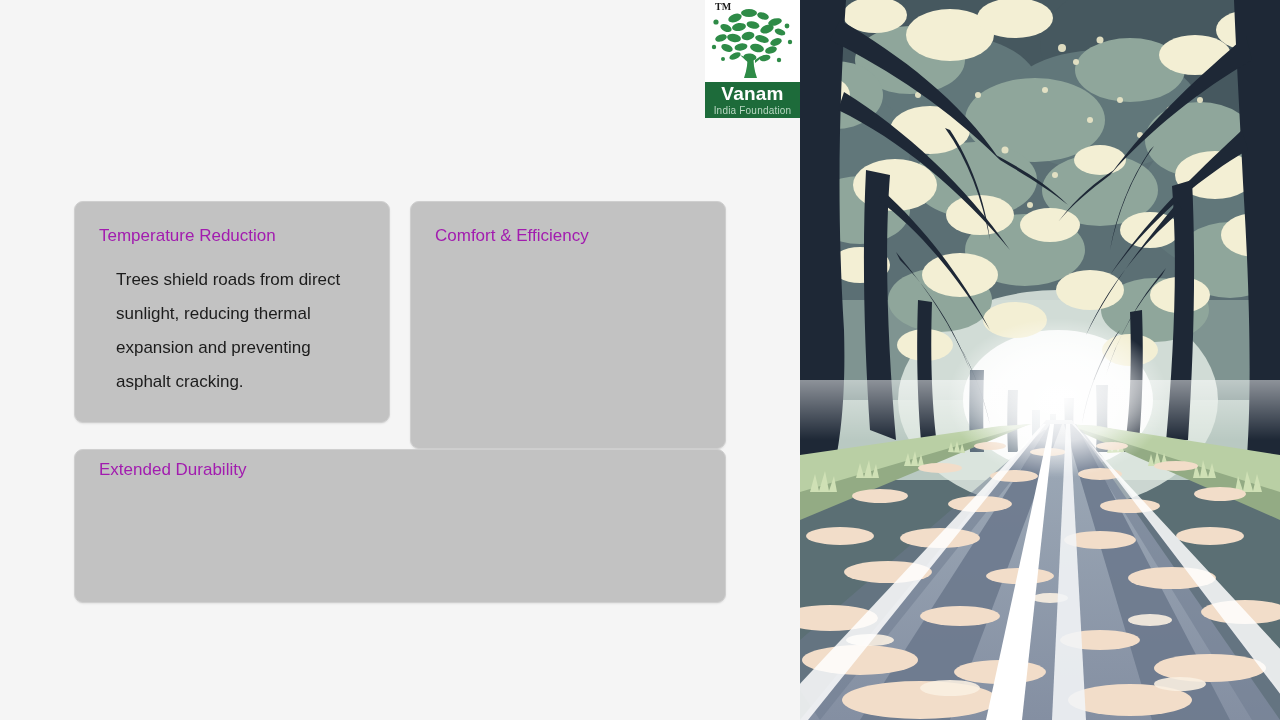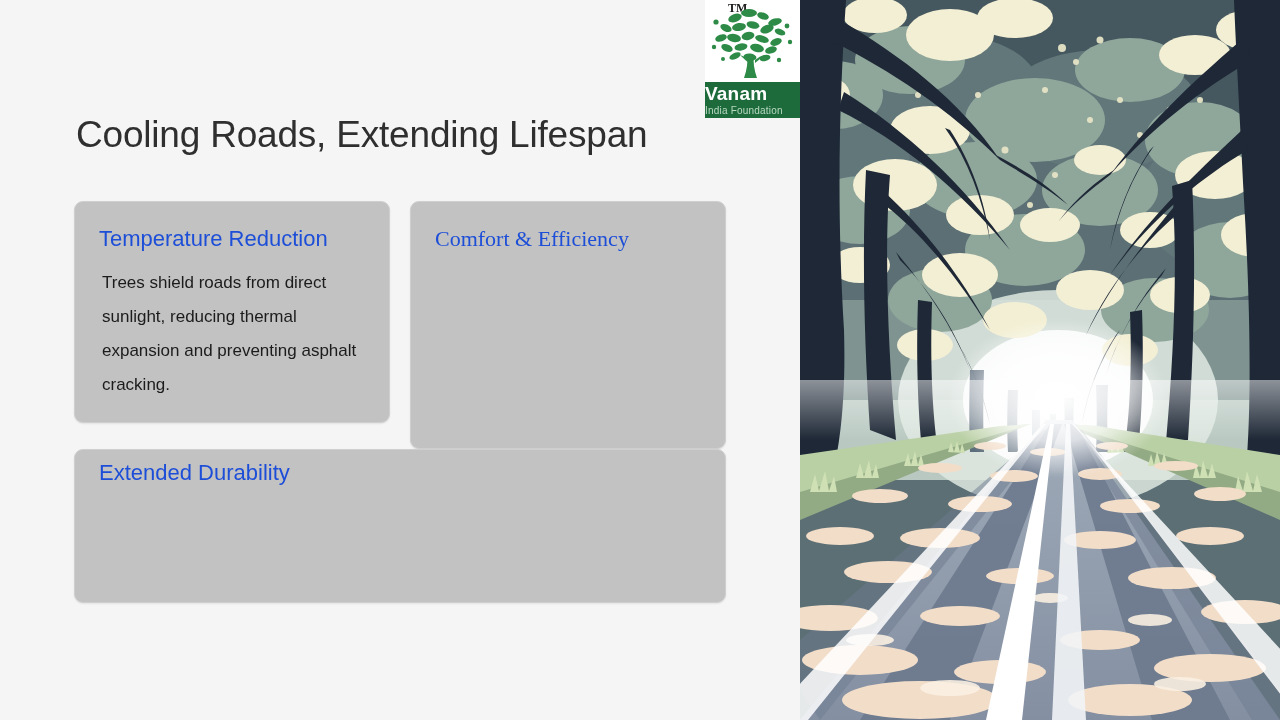--- a/index.html
+++ b/index.html
@@ -41,75 +41,76 @@
 
   .card {
     position: absolute;
     background: #c2c2c2;
     border: 1px solid #cfcfcf;
     border-radius: 9px;
     box-sizing: border-box;
     box-shadow: 0 1px 2px rgba(0,0,0,0.08);
   }
   .card-1 { left: 74px;  top: 201px; width: 316px; height: 222px; }
-  .card-2 { left: 410px; top: 201px; width: 316px; height: 248px; font-family: Liberation Serif, serif; }
+  .card-2 { left: 410px; top: 201px; width: 316px; height: 248px; }
   .card-3 { left: 74px;  top: 449px; width: 652px; height: 154px; }
 
   .card-inner {
     padding: 24px 24px 0 24px;
   }
   .card-heading {
-    font-size: 22px;
+    font-size: 17px;
     font-weight: 400;
-    color: #1d4ed8;
+    color: #a21caf;
     margin: 0 0 14px 0;
     line-height: 1.2;
   }
   .card-body {
     font-size: 17px;
     font-weight: 400;
     color: #1c1c1c;
-    margin: 3px;
+    margin: 17px;
     line-height: 34px;
   }
   .card-3 .card-inner { padding-top: 10px; }
 
   
   .logo {
     position: absolute;
     left: 705px;
     top: 0;
     width: 95px;
     height: 118px;
     background: #ffffff;
     overflow: hidden;
   }
   .logo-tm {
     position: absolute;
-    left: 23px;
+    left: 10px;
     top: 1px;
-    font-size: 12px;
+    font-size: 10px;
     font-weight: 700;
     color: #1a1a1a;
     font-family: "Liberation Serif", serif;
   }
   .logo-tree {
     position: absolute;
     left: 0;
     top: 2px;
     width: 95px;
     height: 80px;
   }
   .logo-band {
     position: absolute;
     left: 0;
     bottom: 0;
     width: 95px;
     height: 36px;
     background: #1d6b3a;
+    text-align: center;
   }
   .logo-name {
     margin-top: 2px;
     font-size: 19px;
     font-weight: 700;
     color: #ffffff;
     letter-spacing: 0.2px;
     line-height: 1;
   }
   .logo-sub {
@@ -131,21 +132,20 @@
   }
   .illustration svg { display: block; }
 </style>
 </head>
 <body>
 
 <div class="slide">
 
   <div class="content-panel">
 
-    <div class="slide-title">Cooling Roads, Extending Lifespan</div>
 
     <div class="card card-1">
       <div class="card-inner">
         <div class="card-heading">Temperature Reduction</div>
         <div class="card-body">Trees shield roads from direct sunlight, reducing thermal expansion and preventing asphalt cracking.</div>
       </div>
     </div>
 
     <div class="card card-2">
       <div class="card-inner">

